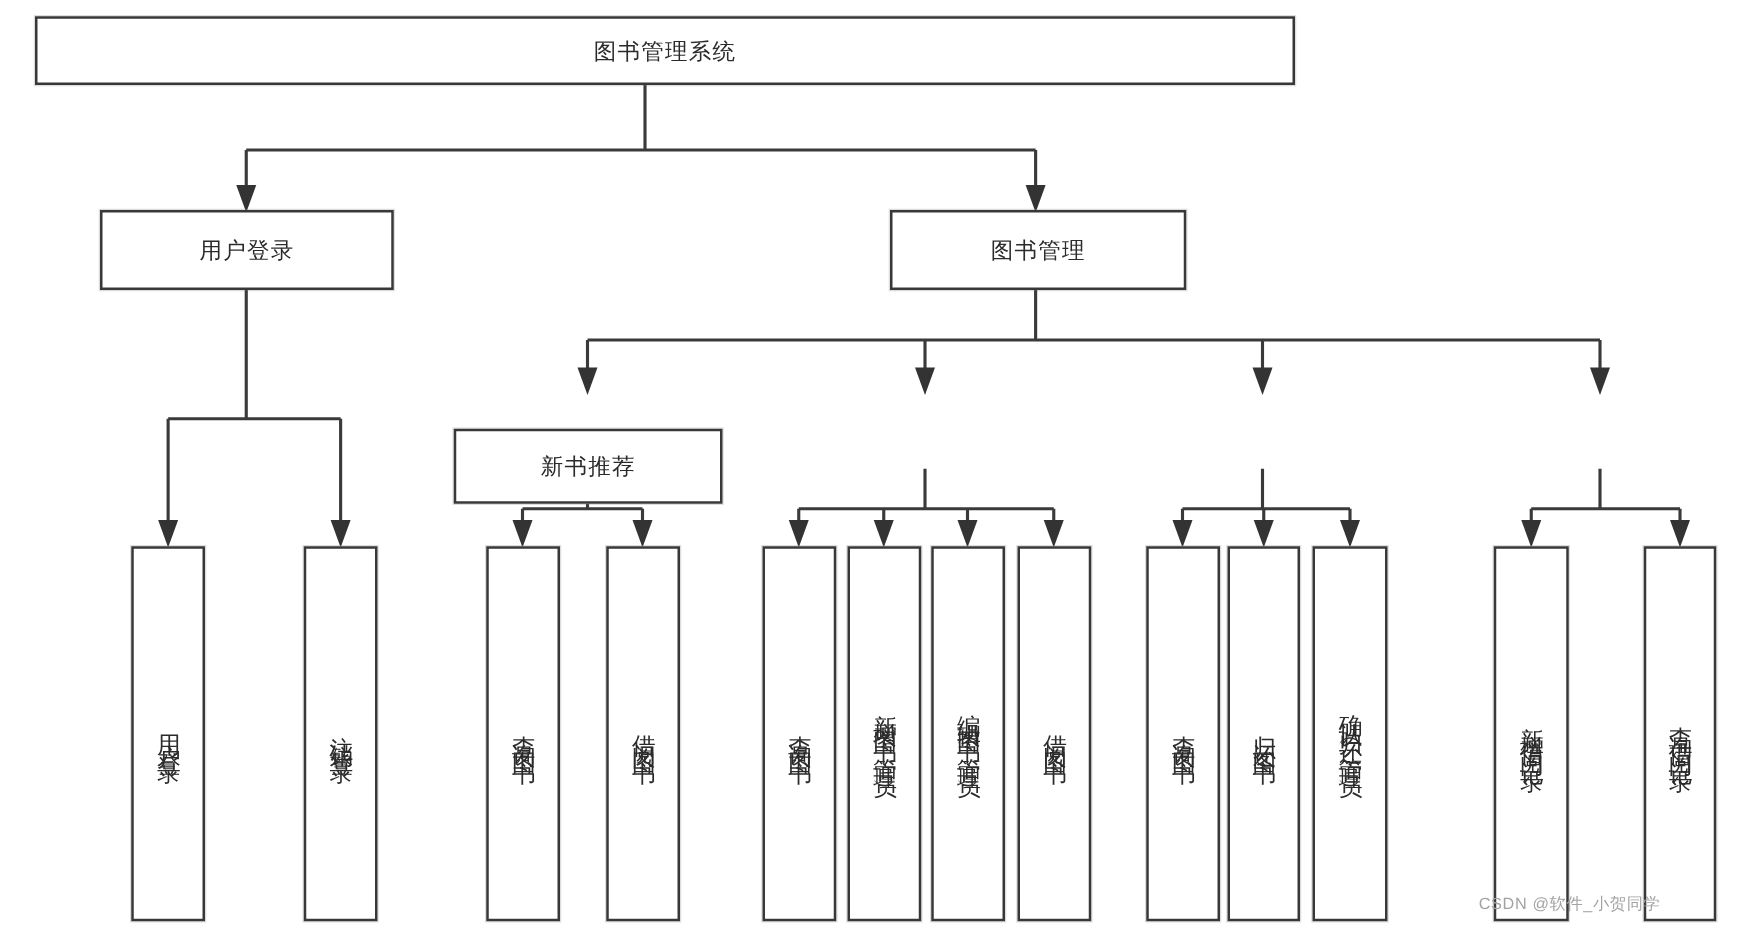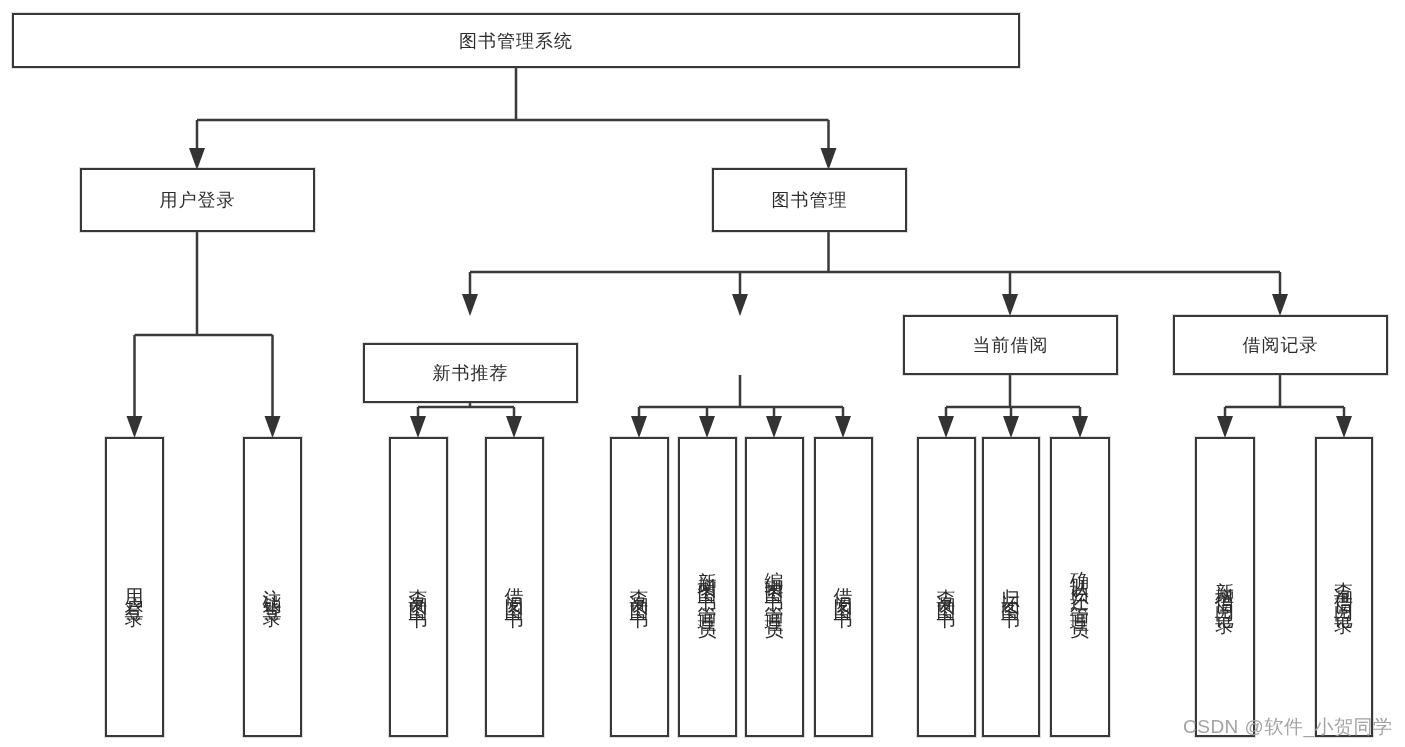--- a/index.html
+++ b/index.html
@@ -32,23 +32,23 @@
     align-items: center;
     justify-content: center;
     color: #2b2b2b;
     box-shadow: 0 0 0 1px rgba(120,120,120,0.25);
   }
   .node.h-label span {
     font-size: 18px;
     letter-spacing: 1px;
     white-space: nowrap;
   }
-  .node.root { left: 12px;   top: 13px;  width: 1008px; height: 55px; }
+  .node.root { left: 28px;   top: 13px;  width: 1008px; height: 55px; }
   .node.lvl2-a { left: 80px;  top: 168px; width: 235px; height: 64px; }
-  .node.lvl2-b { left: 712px; top: 168px; width: 195px; height: 64px; }
+  .node.lvl2-b { left: 712px; top: 168px; width: 237px; height: 64px; }
   .node.lvl3 { top: 315px; width: 215px; height: 60px; }
   .node.lvl3.p1 { left: 363px; margin-top: 28px; }
   .node.lvl3.p2 { left: 633px; }
   .node.lvl3.p3 { left: 903px; }
   .node.lvl3.p4 { left: 1173px; }
   .node.leaf { top: 437px; height: 300px; width: 59px; }
   .node.leaf span {
     writing-mode: vertical-rl;
     text-orientation: mixed;
     font-size: 19px;
@@ -66,21 +66,21 @@
   .leaf.g3d { left: 814px; }
   .leaf.g4a { left: 917px; }
   .leaf.g4b { left: 982px; width: 58px; }
   .leaf.g4c { left: 1050px; width: 60px; }
   .leaf.g5a { left: 1195px; width: 60px; }
   .leaf.g5b { left: 1315px; width: 58px; }
   .watermark {
     position: absolute;
     left: 1183px;
     top: 714px;
-    font-size: 19px;
+    font-size: 13px;
     color: #a3a3a3;
     white-space: nowrap;
     z-index: 5;
     letter-spacing: 0.5px;
   }
 </style>
 </head>
 <body>
 
 <div class="canvas">
@@ -123,26 +123,20 @@
   <div class="node lvl2-a h-label">
     <span>用户登录</span>
   </div>
   <div class="node lvl2-b h-label">
     <span>图书管理</span>
   </div>
 
   <div class="node lvl3 p1 h-label">
     <span>新书推荐</span>
   </div>
-  <div class="node lvl3 p3 h-label">
-    <span>当前借阅</span>
-  </div>
-  <div class="node lvl3 p4 h-label">
-    <span>借阅记录</span>
-  </div>
 
   <div class="node leaf g1a">
     <span>用户登录</span>
   </div>
   <div class="node leaf g1b">
     <span>注销登录</span>
   </div>
 
   <div class="node leaf g2a">
     <span>查询图书</span>

